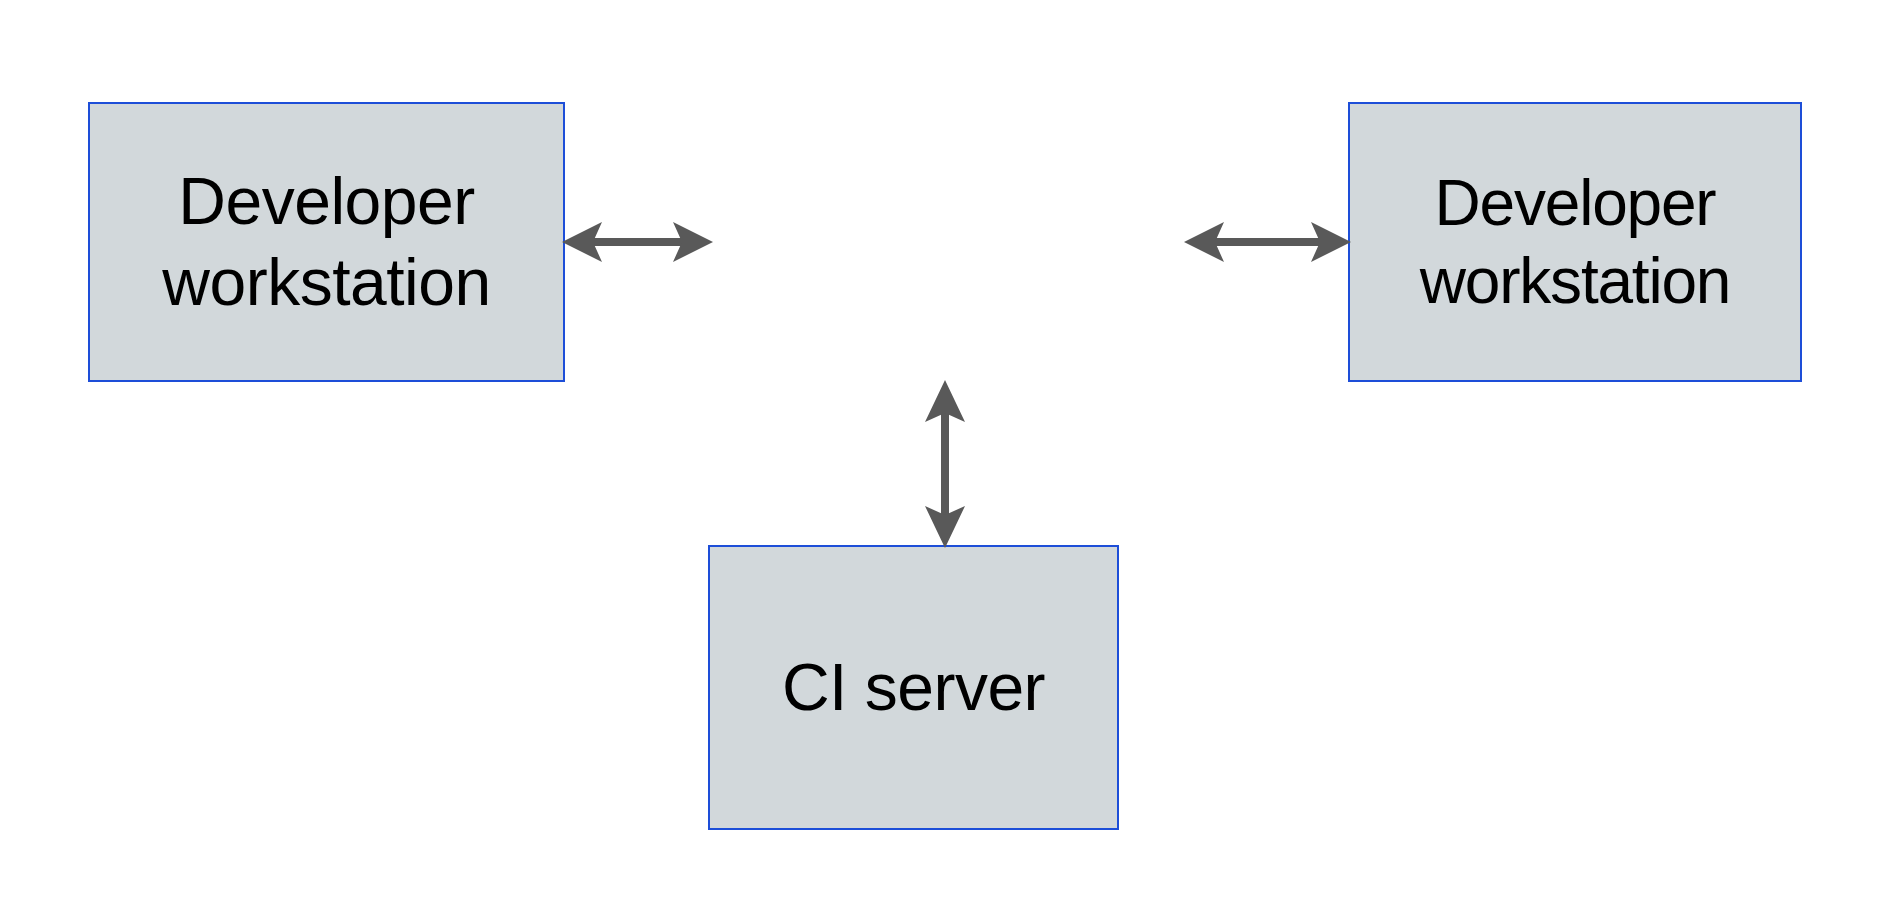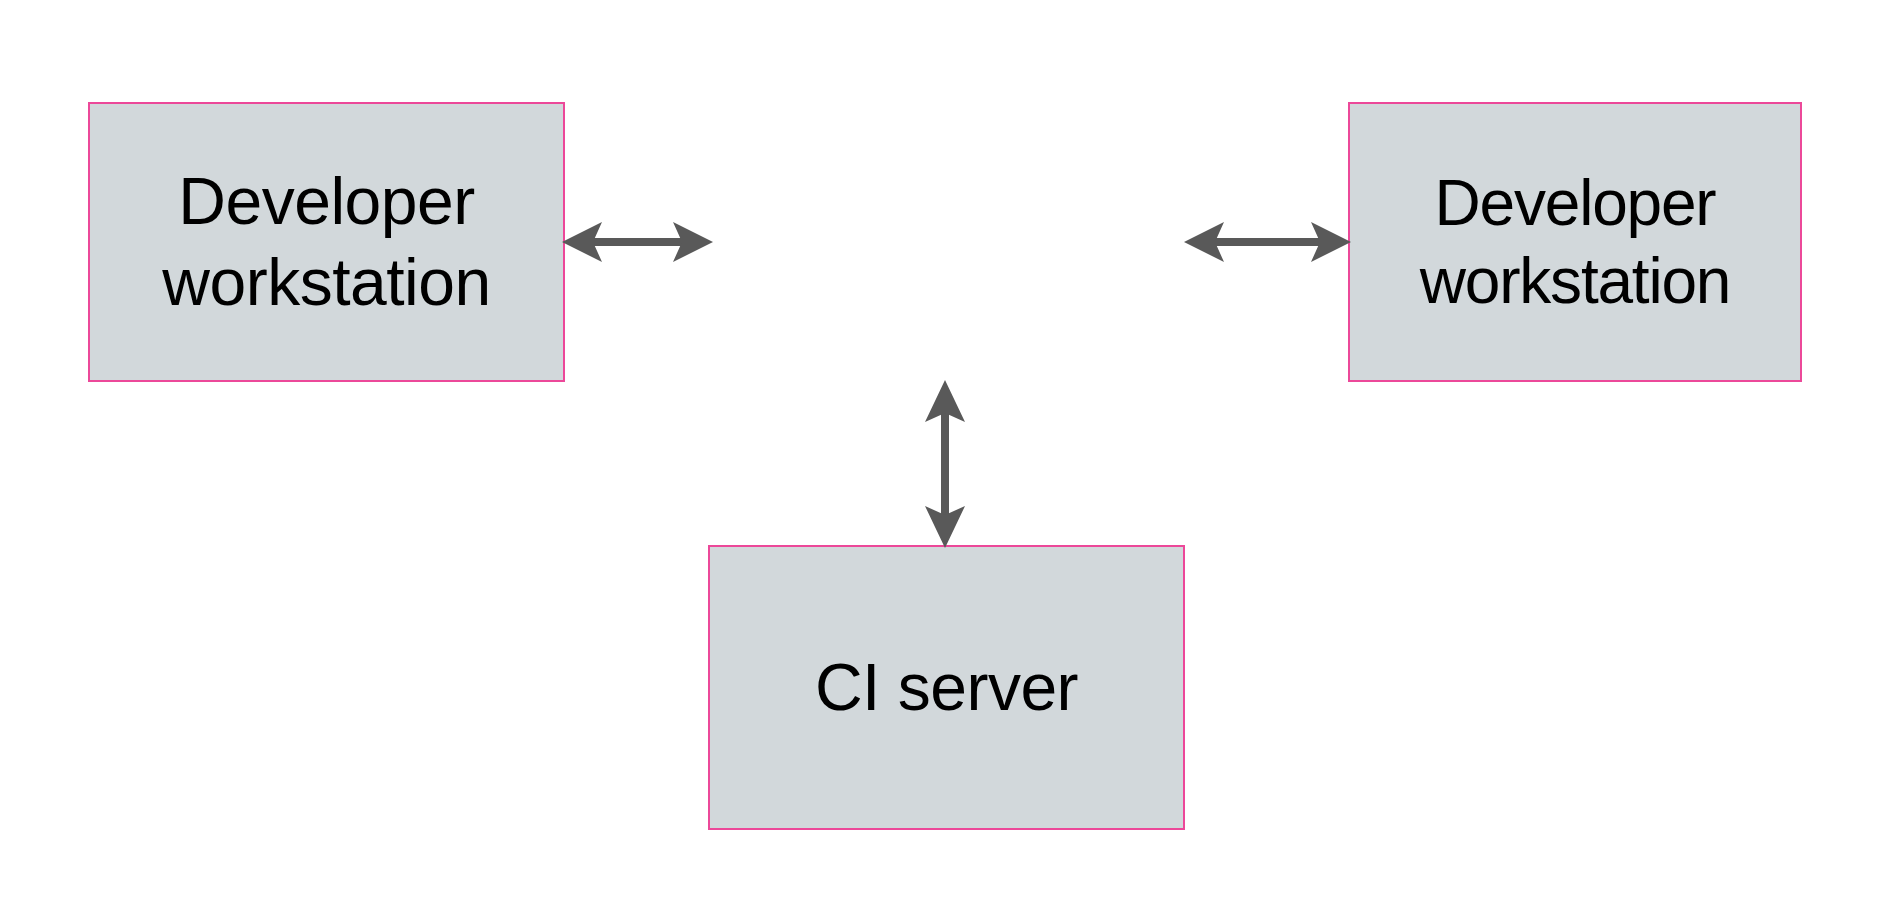--- a/index.html
+++ b/index.html
@@ -17,41 +17,41 @@
   #diagram-canvas {
     position: relative;
     width: 1900px;
     height: 922px;
     background: #ffffff;
   }
   .node-box {
     position: absolute;
     box-sizing: border-box;
     background: #d2d8db;
-    border: 2px solid #ec4899;
+    border: 2px solid #1d4ed8;
     display: flex;
     align-items: center;
     justify-content: center;
     text-align: center;
   }
   .node-label {
     color: #000000;
     font-family: "Liberation Sans", "DejaVu Sans", sans-serif;
     font-size: 66px;
     font-weight: 400;
     line-height: 1.22;
     letter-spacing: -0.5px;
     white-space: pre-line;
     padding: 0 2px;
   }
   
   #node-dev-left  { left: 88px;   top: 102px; width: 477px; height: 280px; }
   #node-shared    { left: 708px;  top: 102px; width: 477px; height: 280px; }
   #node-dev-right { left: 1348px; top: 102px; width: 454px; height: 280px; }
-  #node-ci        { left: 708px;  top: 545px; width: 477px; height: 285px; }
+  #node-ci        { left: 708px;  top: 545px; width: 411px; height: 285px; }
 
   #node-dev-right .node-label { font-size: 64px; letter-spacing: -1.2px; }
 
   .connector {
     position: absolute;
     pointer-events: none;
   }
   #connector-left-shared  { left: 560px;  top: 196px; width: 155px; height: 92px; }
   #connector-shared-right { left: 1180px; top: 196px; width: 175px; height: 92px; }
   #connector-shared-ci    { left: 900px;  top: 378px; width: 92px;  height: 172px; }

